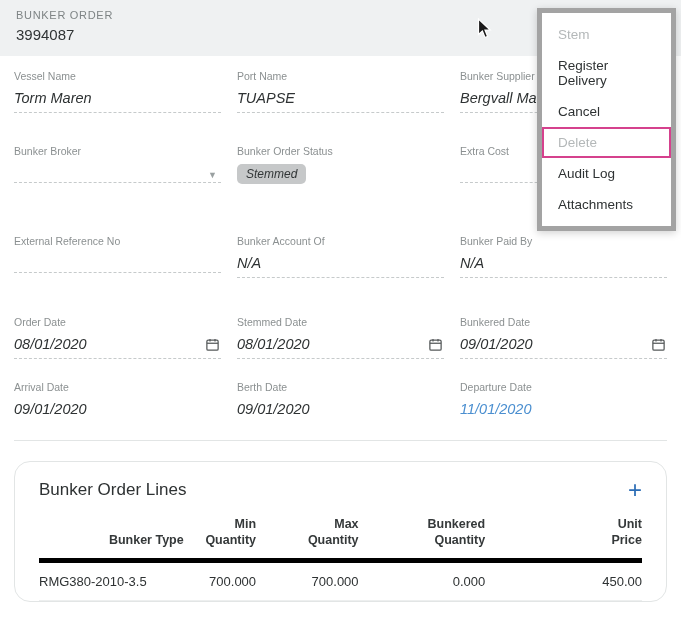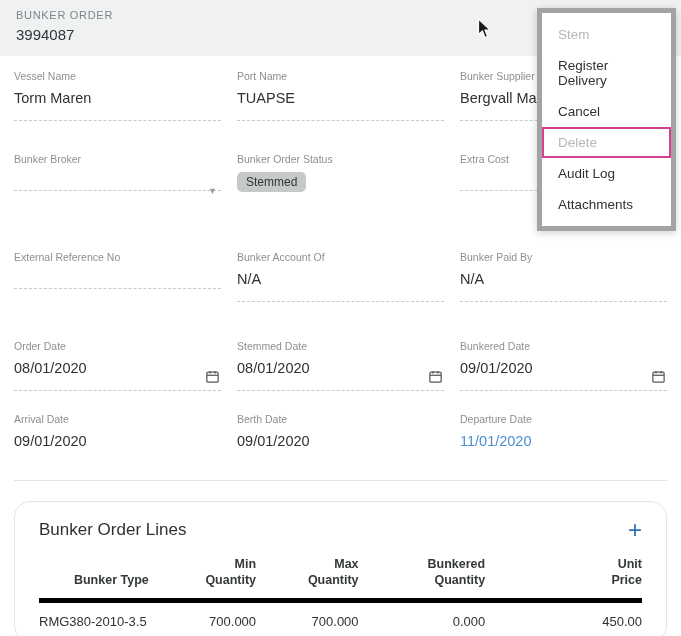--- a/index.html
+++ b/index.html
@@ -31,22 +31,23 @@
   .mb-a { margin-bottom: 32px; }
   .mb-b { margin-bottom: 46px; }
   .mb-c { margin-bottom: 38px; }
   .mb-d { margin-bottom: 22px; }
 
   .field { position: relative; }
   .flabel { font-size: 10.5px; color: #8b9091; margin-bottom: 6px; }
   .fvalue {
     font-size: 14.5px; color: #2e3233;
     line-height: 20px; min-height: 20px;
-    padding-bottom: 12px;
+    padding-bottom: 4px;
     border-bottom: 1px dashed #c6cacb;
+    font-style: italic;
   }
   .field.no-line .fvalue { border-bottom-color: transparent; }
   .fvalue.link { color: #4b8fd0; }
 
   .caret {
     position: absolute; right: 4px; bottom: 9px;
     font-size: 9px; color: #9aa0a1; cursor: pointer;
   }
   .cal {
     position: absolute; right: 1px; bottom: 7px;
@@ -73,21 +74,21 @@
   .add-btn { color: #2b6cb5; font-size: 24px; line-height: 20px; font-weight: 400; cursor: pointer; }
 
   table { width: 100%; border-collapse: collapse; margin-top: 10px; }
   th {
     font-size: 12.5px; color: #35393a; font-weight: 700;
     text-align: right; vertical-align: bottom;
     padding: 6px 0 10px;
     border-bottom: 5px solid #000000;
   }
   th .hline { display: block; line-height: 16px; }
-  th.c0 { text-align: center; width: 24%; }
+  th.c0 { text-align: right; width: 24%; }
   th.c1 { width: 12%; } th.c2 { width: 17%; }
   th.c3 { width: 21%; } th.c4 { width: 26%; }
   td {
     font-size: 13px; color: #2e3233;
     padding: 11px 0;
     border-bottom: 1px solid #edefef;
     text-align: right;
   }
   td:first-child { text-align: left; }
 

